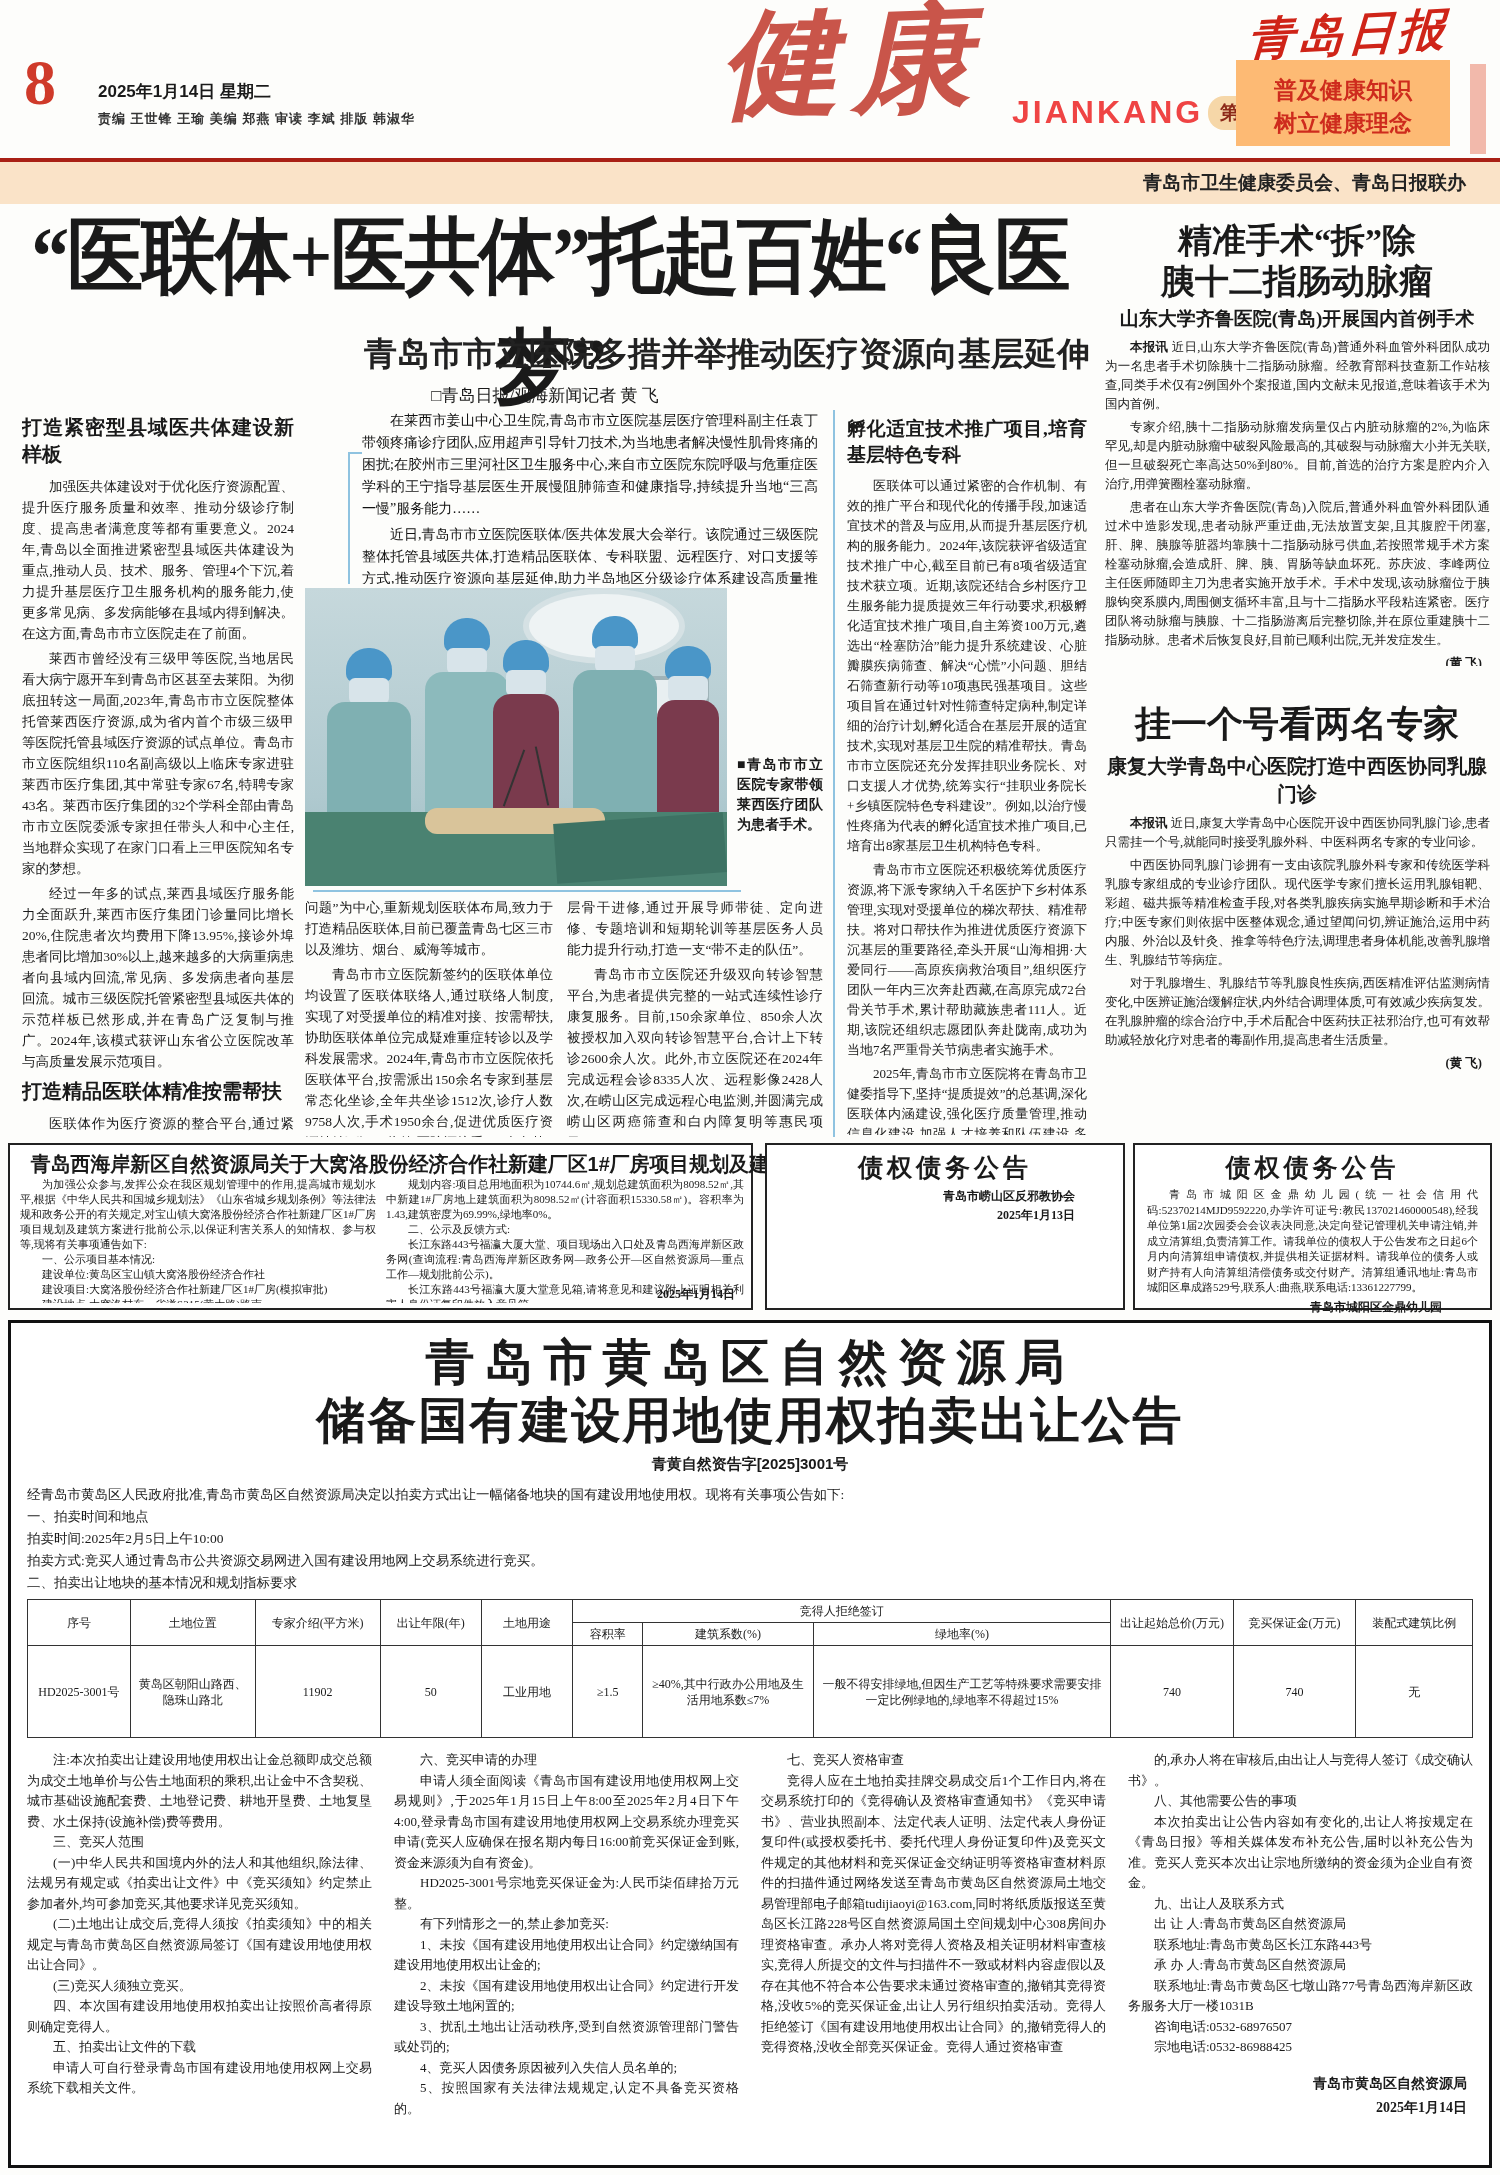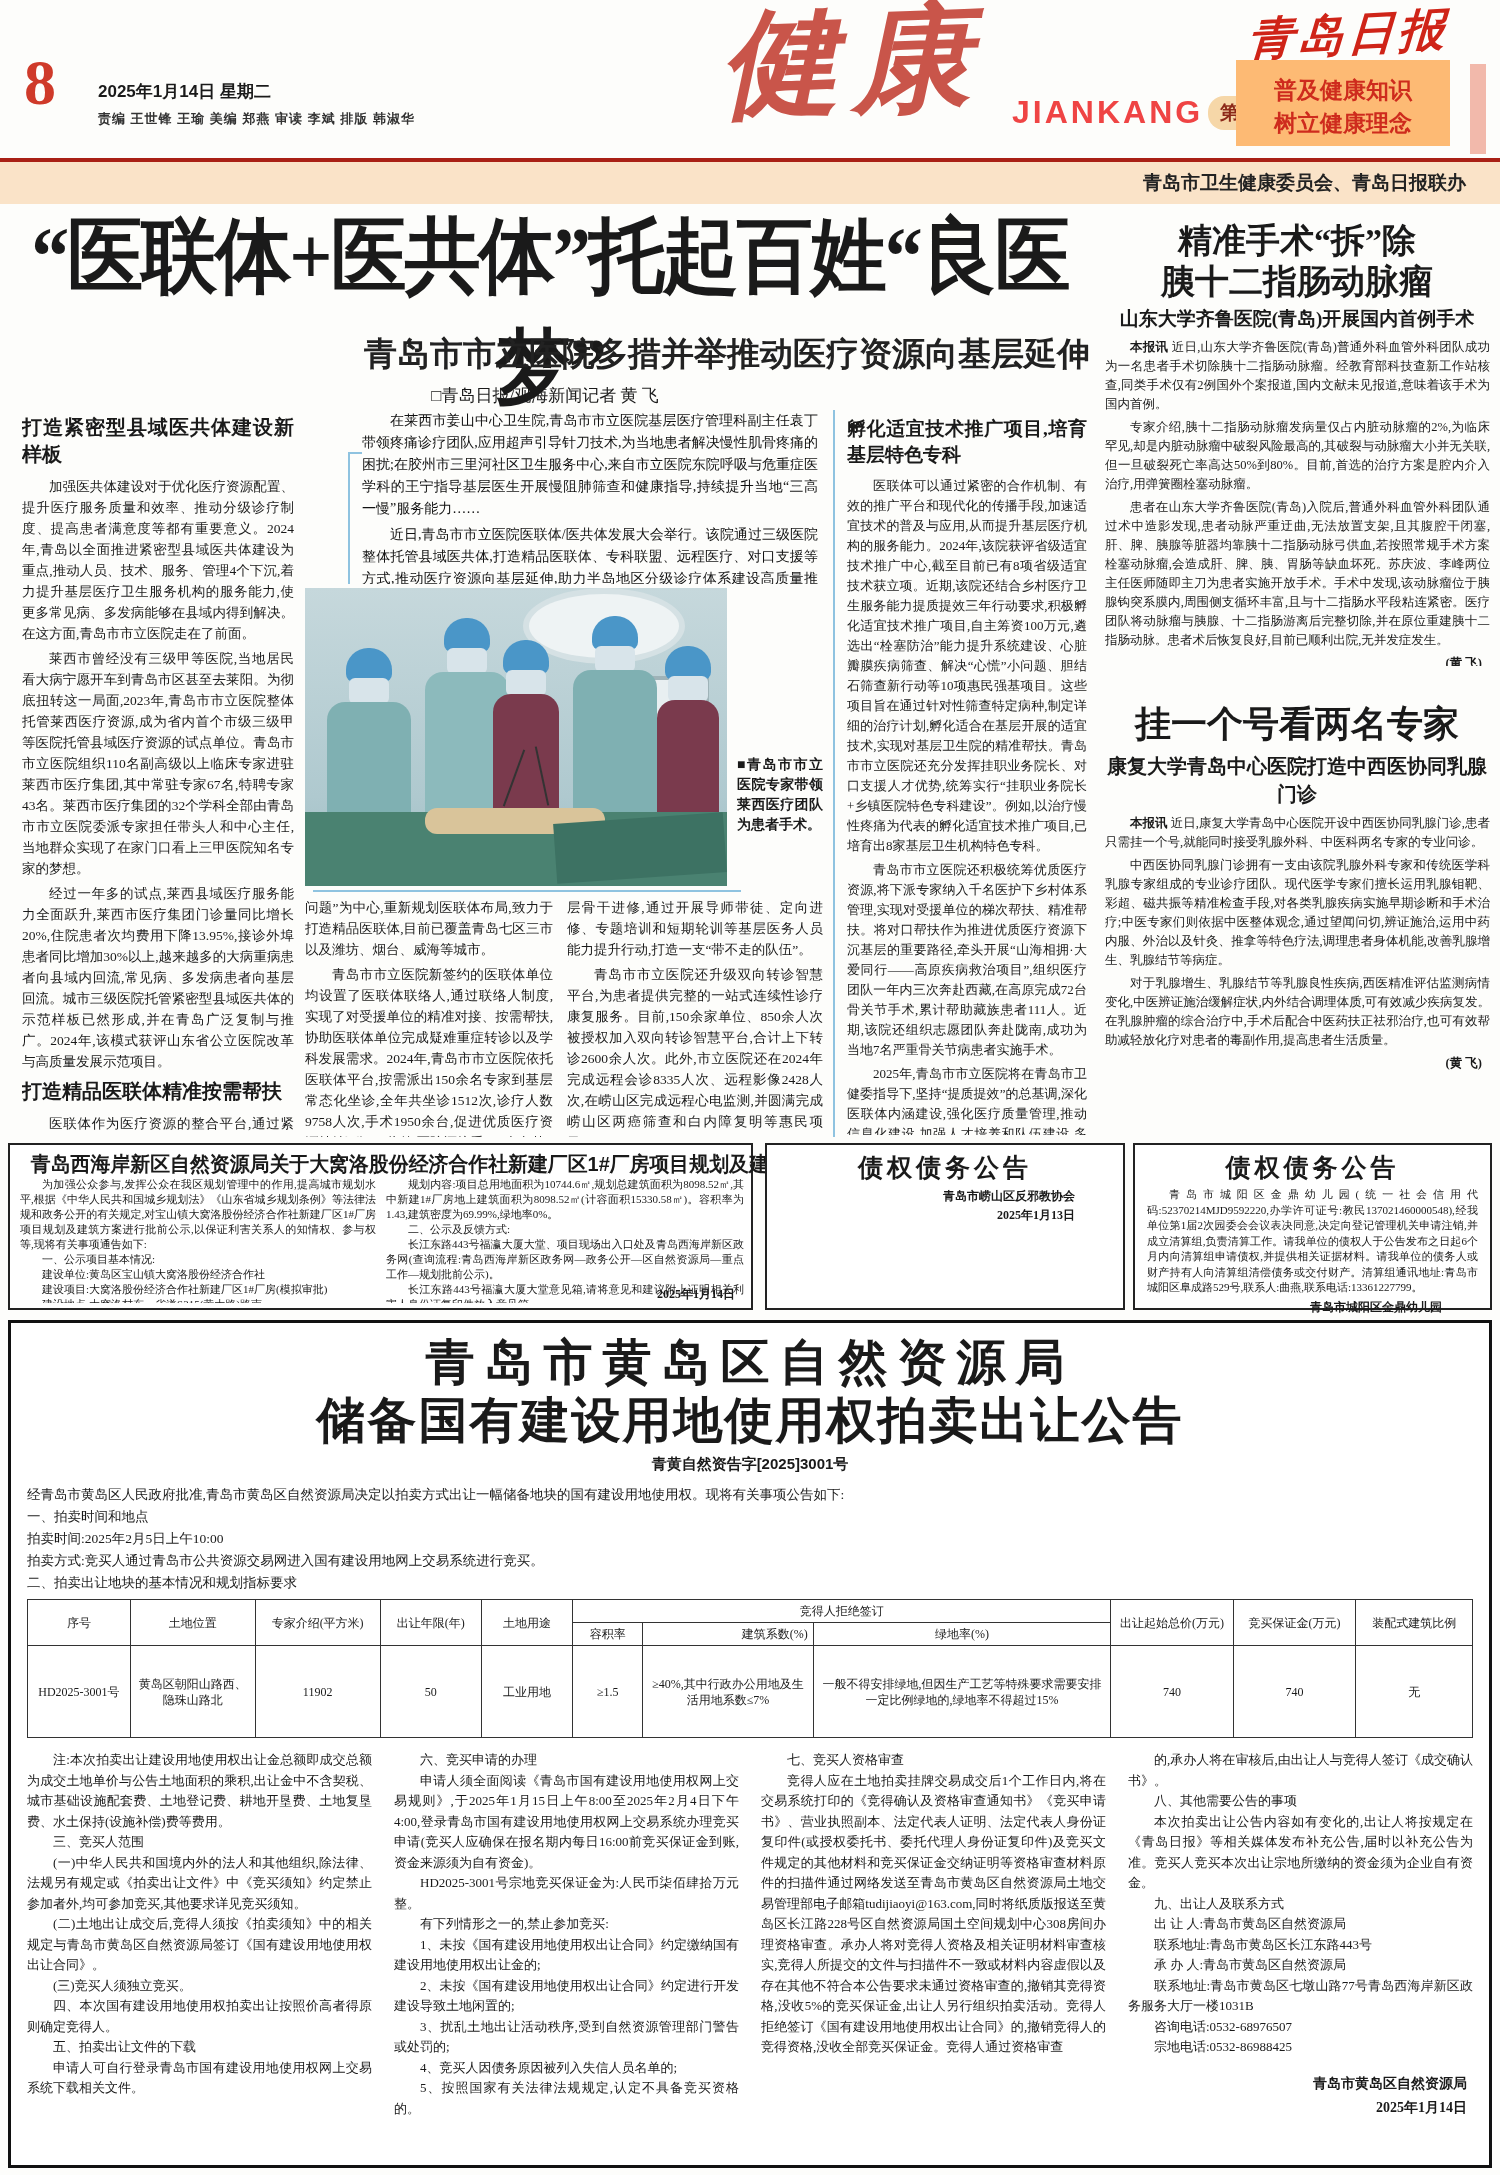--- a/index.html
+++ b/index.html
@@ -276,21 +276,21 @@
         <th rowspan="2" style="width:120px;">专家介绍(平方米)</th>
         <th rowspan="2" style="width:95px;">出让年限(年)</th>
         <th rowspan="2" style="width:85px;">土地用途</th>
         <th colspan="3">竞得人拒绝签订</th>
         <th rowspan="2" style="width:118px;">出让起始总价(万元)</th>
         <th rowspan="2" style="width:118px;">竞买保证金(万元)</th>
         <th rowspan="2" style="width:112px;">装配式建筑比例</th>
       </tr>
       <tr>
         <th style="width:62px;">容积率</th>
-        <th style="width:168px;text-align:right;">建筑系数(%)</th>
+        <th style="width:168px;">建筑系数(%)</th>
         <th style="width:305px;">绿地率(%)</th>
       </tr>
       <tr style="height:92px;">
         <td>HD2025-3001号</td>
         <td>黄岛区朝阳山路西、隐珠山路北</td>
         <td>11902</td>
         <td>50</td>
         <td>工业用地</td>
         <td>≥1.5</td>
         <td>≥40%,其中行政办公用地及生活用地系数≤7%</td>

